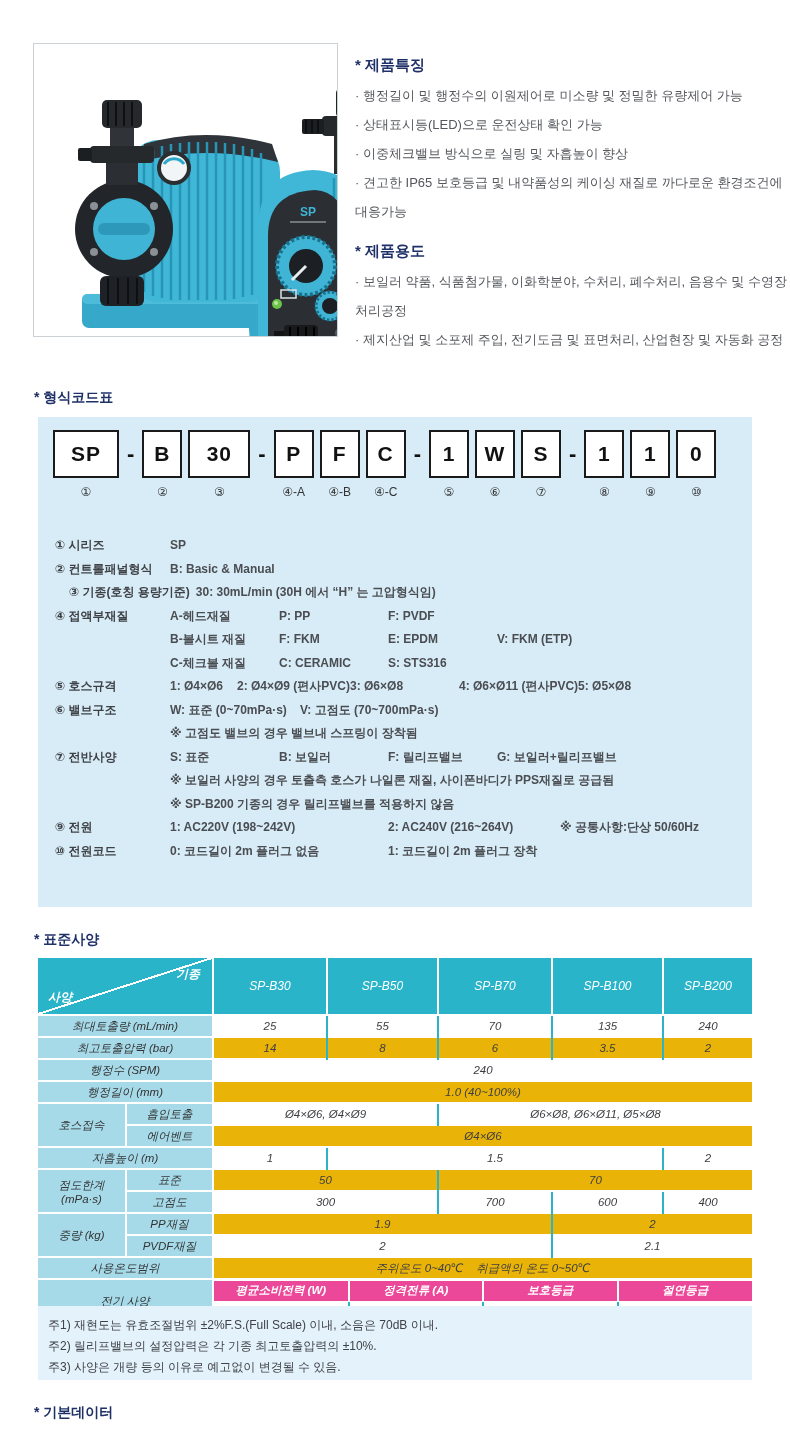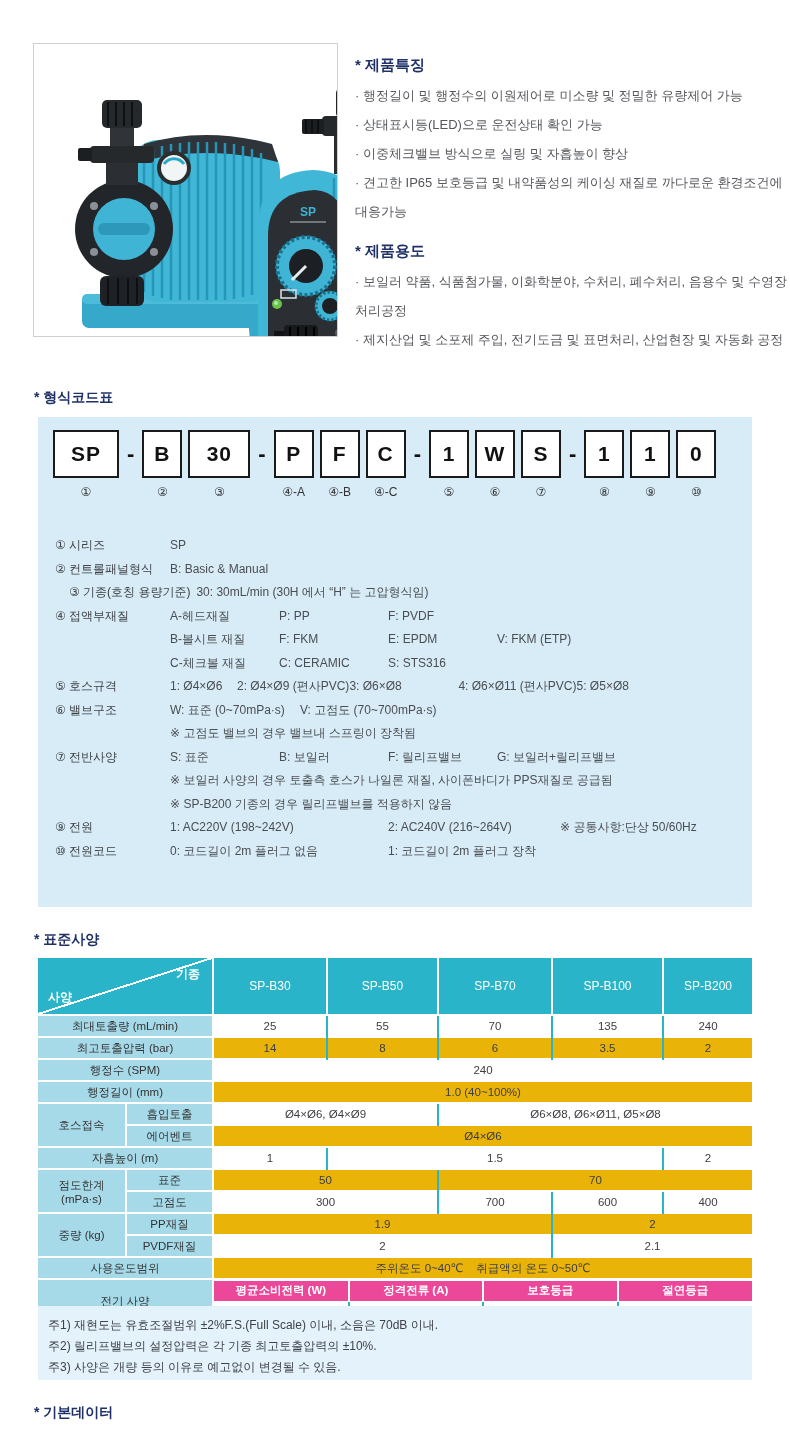--- a/index.html
+++ b/index.html
@@ -32,38 +32,38 @@
   .code-unit { display:flex; flex-direction:column; align-items:center; }
   .code-box {
     height:48px; box-sizing:border-box; border:2px solid #1a1a1a; background:#fff;
     display:flex; align-items:center; justify-content:center;
     font-size:21px; font-weight:bold; color:#111; letter-spacing:1px;
   }
   .bw66 { width:66px; } .bw62 { width:62px; } .bw40 { width:40px; }
   .code-num { margin-top:7px; font-size:12px; color:#333; white-space:nowrap; }
   .code-dash { height:48px; display:flex; align-items:center; font-size:22px; font-weight:bold; color:#111; padding:0 2px; }
 
-  .legend { position:absolute; left:17px; top:117px; width:690px; }
+  .legend { position:absolute; left:17px; top:117px; width:690px;font-weight:bold; }
   .lg-row { display:flex; align-items:baseline; line-height:23.5px; font-size:12px; color:#4a4d52; white-space:nowrap; }
   .lg-label { display:inline-block; width:115px; min-width:115px; color:#3e4146; }
   .lg-label.grow { min-width:115px; width:auto; padding-right:6px;margin-left:14px; }
   .it   { display:inline-block; min-width:109px; }
   .it-n { display:inline-block; min-width:67px; }
   .it-w { display:inline-block; min-width:130px; }
   .it-x { display:inline-block; min-width:218px; }
   .it-m { display:inline-block; min-width:172px; }
 
   
   .spec-heading { position:absolute; left:34px; top:931px; font-size:14px; font-weight:bold; color:#1f3067; }
   table.spec {
     position:absolute; left:38px; top:958px; width:714px;
     border-collapse:collapse; table-layout:fixed;
     border-bottom:3px solid #1fb0c7; font-size:11.5px;
   }
-  table.spec th, table.spec td { padding:0; text-align:center; font-weight:normal; }
+  table.spec th, table.spec td { padding:0; text-align:center; font-weight:normal;font-style:italic; }
   th.corner {
     position:relative; background:#29b4c9; height:56px; border-bottom:2px solid #fff;
     background-image:linear-gradient(to bottom right,
       rgba(0,0,0,0) calc(50% - 1px), #fff calc(50% - 1px), #fff calc(50% + 1px), rgba(0,0,0,0) calc(50% + 1px));
   }
   .corner-top { position:absolute; top:8px; right:12px; color:#fff; font-size:12px; font-weight:bold; }
   .corner-bottom { position:absolute; bottom:8px; left:10px; color:#fff; font-size:12px; font-weight:bold; }
   th.model {
     background:#29b4c9; color:#fff; font-size:12px; font-weight:bold;
     border-left:2px solid #fff; border-bottom:2px solid #fff; height:56px;

